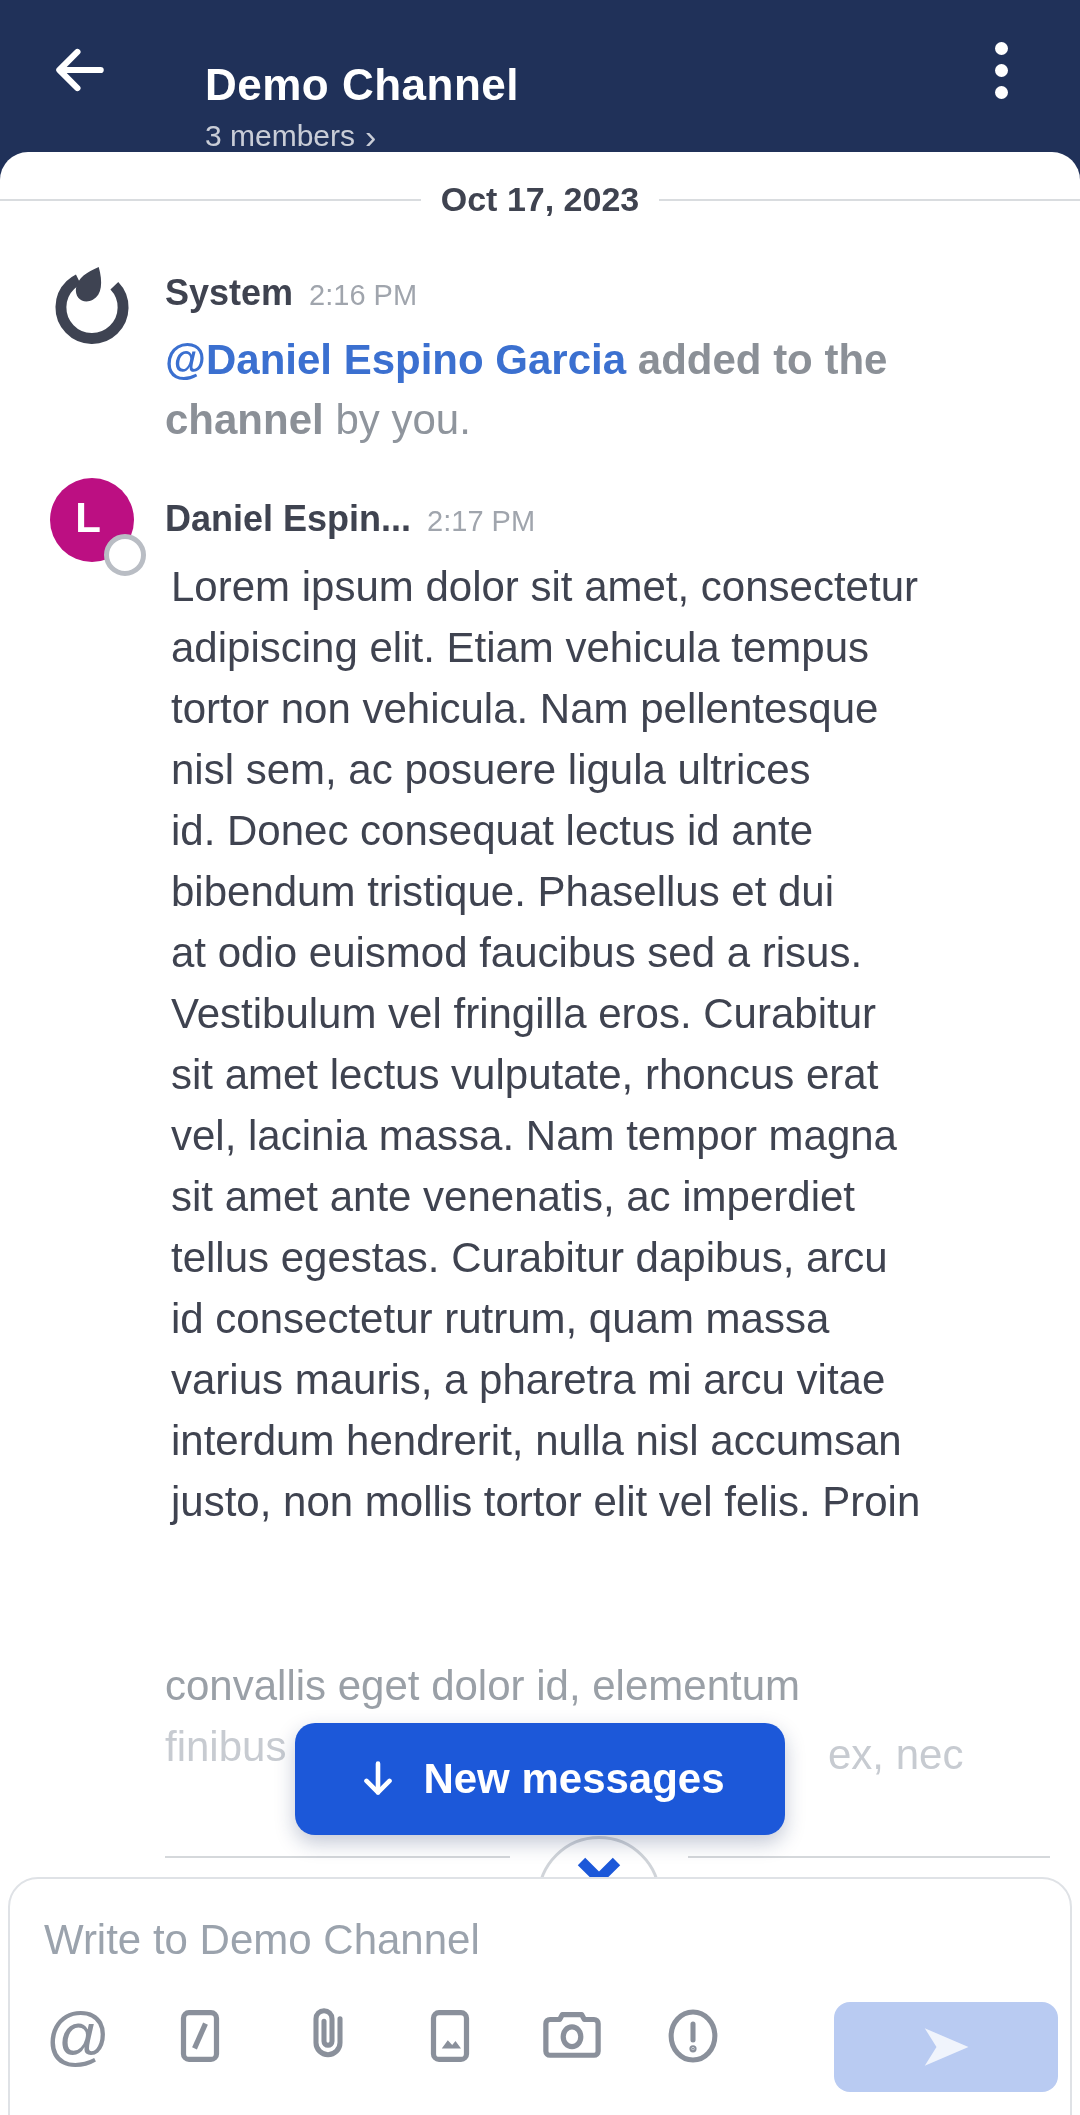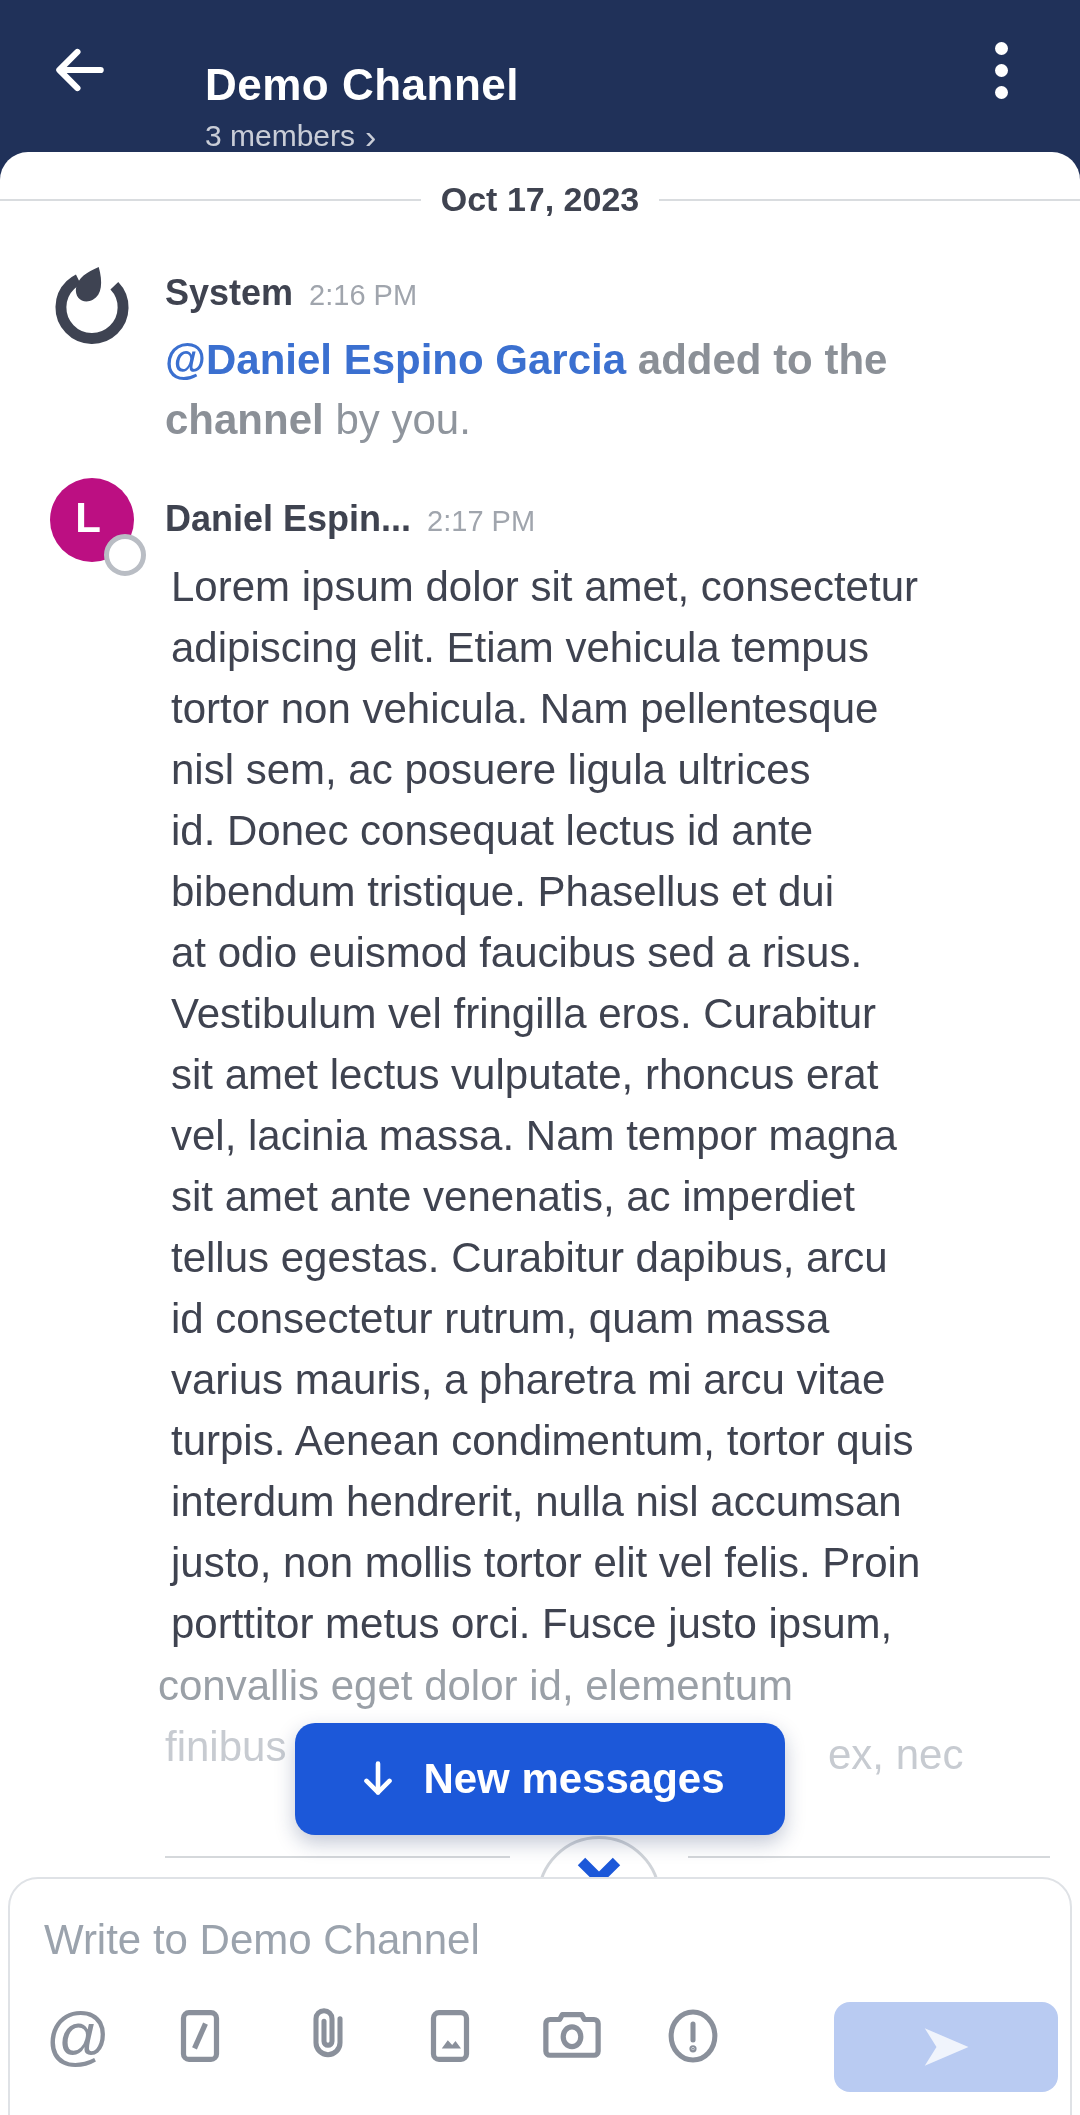--- a/index.html
+++ b/index.html
@@ -39,21 +39,21 @@
   .author{font-size:36px;font-weight:700;color:#3f4350;}
   .mtime{font-size:29px;color:#a0a5ad;}
 
   .sys-body{position:absolute;left:165px;top:330px;font-size:42px;line-height:60px;}
   .mention{color:#3b70d0;font-weight:600;cursor:pointer;}
   .sysbold{color:#8b9097;font-weight:600;}
   .sysreg{color:#8f959d;font-weight:400;}
 
   .dan-body{position:absolute;left:165px;top:556px;font-size:42px;line-height:61px;color:#3f4350;margin-left:6px;}
   .dan-body .ln{white-space:nowrap;height:61px;}
-  .fade-mid{position:absolute;left:158px;top:1655px;font-size:42px;line-height:61px;color:#9aa0a7;white-space:nowrap;}
+  .fade-mid{position:absolute;left:165px;top:1655px;font-size:42px;line-height:61px;color:#9aa0a7;white-space:nowrap;}
   .fade-last{position:absolute;left:165px;top:1716px;width:850px;font-size:42px;line-height:61px;color:#c7cbd1;}
   .fade-last .frag-right{position:absolute;left:663px;top:8px;}
 
   
   .newmsg{position:absolute;left:295px;top:1723px;width:490px;height:112px;background:#1c58d9;
           border-radius:20px;display:flex;align-items:center;justify-content:center;gap:22px;
           box-shadow:0 8px 20px rgba(20,40,90,.25);cursor:pointer;z-index:4;}
   .newmsg .lbl{color:#ffffff;font-size:42px;font-weight:600;}
 
   
@@ -145,24 +145,22 @@
       <div class="ln">id. Donec consequat lectus id ante</div>
       <div class="ln">bibendum tristique. Phasellus et dui</div>
       <div class="ln">at odio euismod faucibus sed a risus.</div>
       <div class="ln">Vestibulum vel fringilla eros. Curabitur</div>
       <div class="ln">sit amet lectus vulputate, rhoncus erat</div>
       <div class="ln">vel, lacinia massa. Nam tempor magna</div>
       <div class="ln">sit amet ante venenatis, ac imperdiet</div>
       <div class="ln">tellus egestas. Curabitur dapibus, arcu</div>
       <div class="ln">id consectetur rutrum, quam massa</div>
       <div class="ln">varius mauris, a pharetra mi arcu vitae</div>
-      <div class="ln">turpis. Aenean condimentum, tortor quis</div>
       <div class="ln">interdum hendrerit, nulla nisl accumsan</div>
       <div class="ln">justo, non mollis tortor elit vel felis. Proin</div>
-      <div class="ln">porttitor metus orci. Fusce justo ipsum,</div>
     </div>
   <div class="fade-mid">convallis eget dolor id, elementum</div>
   <div class="fade-last">
     <span>finibus</span>
     <span class="frag-right">ex, nec</span>
   </div>
 
   <div class="unread-line l"></div>
   <div class="unread-line r"></div>
   <div class="jump-circle">

